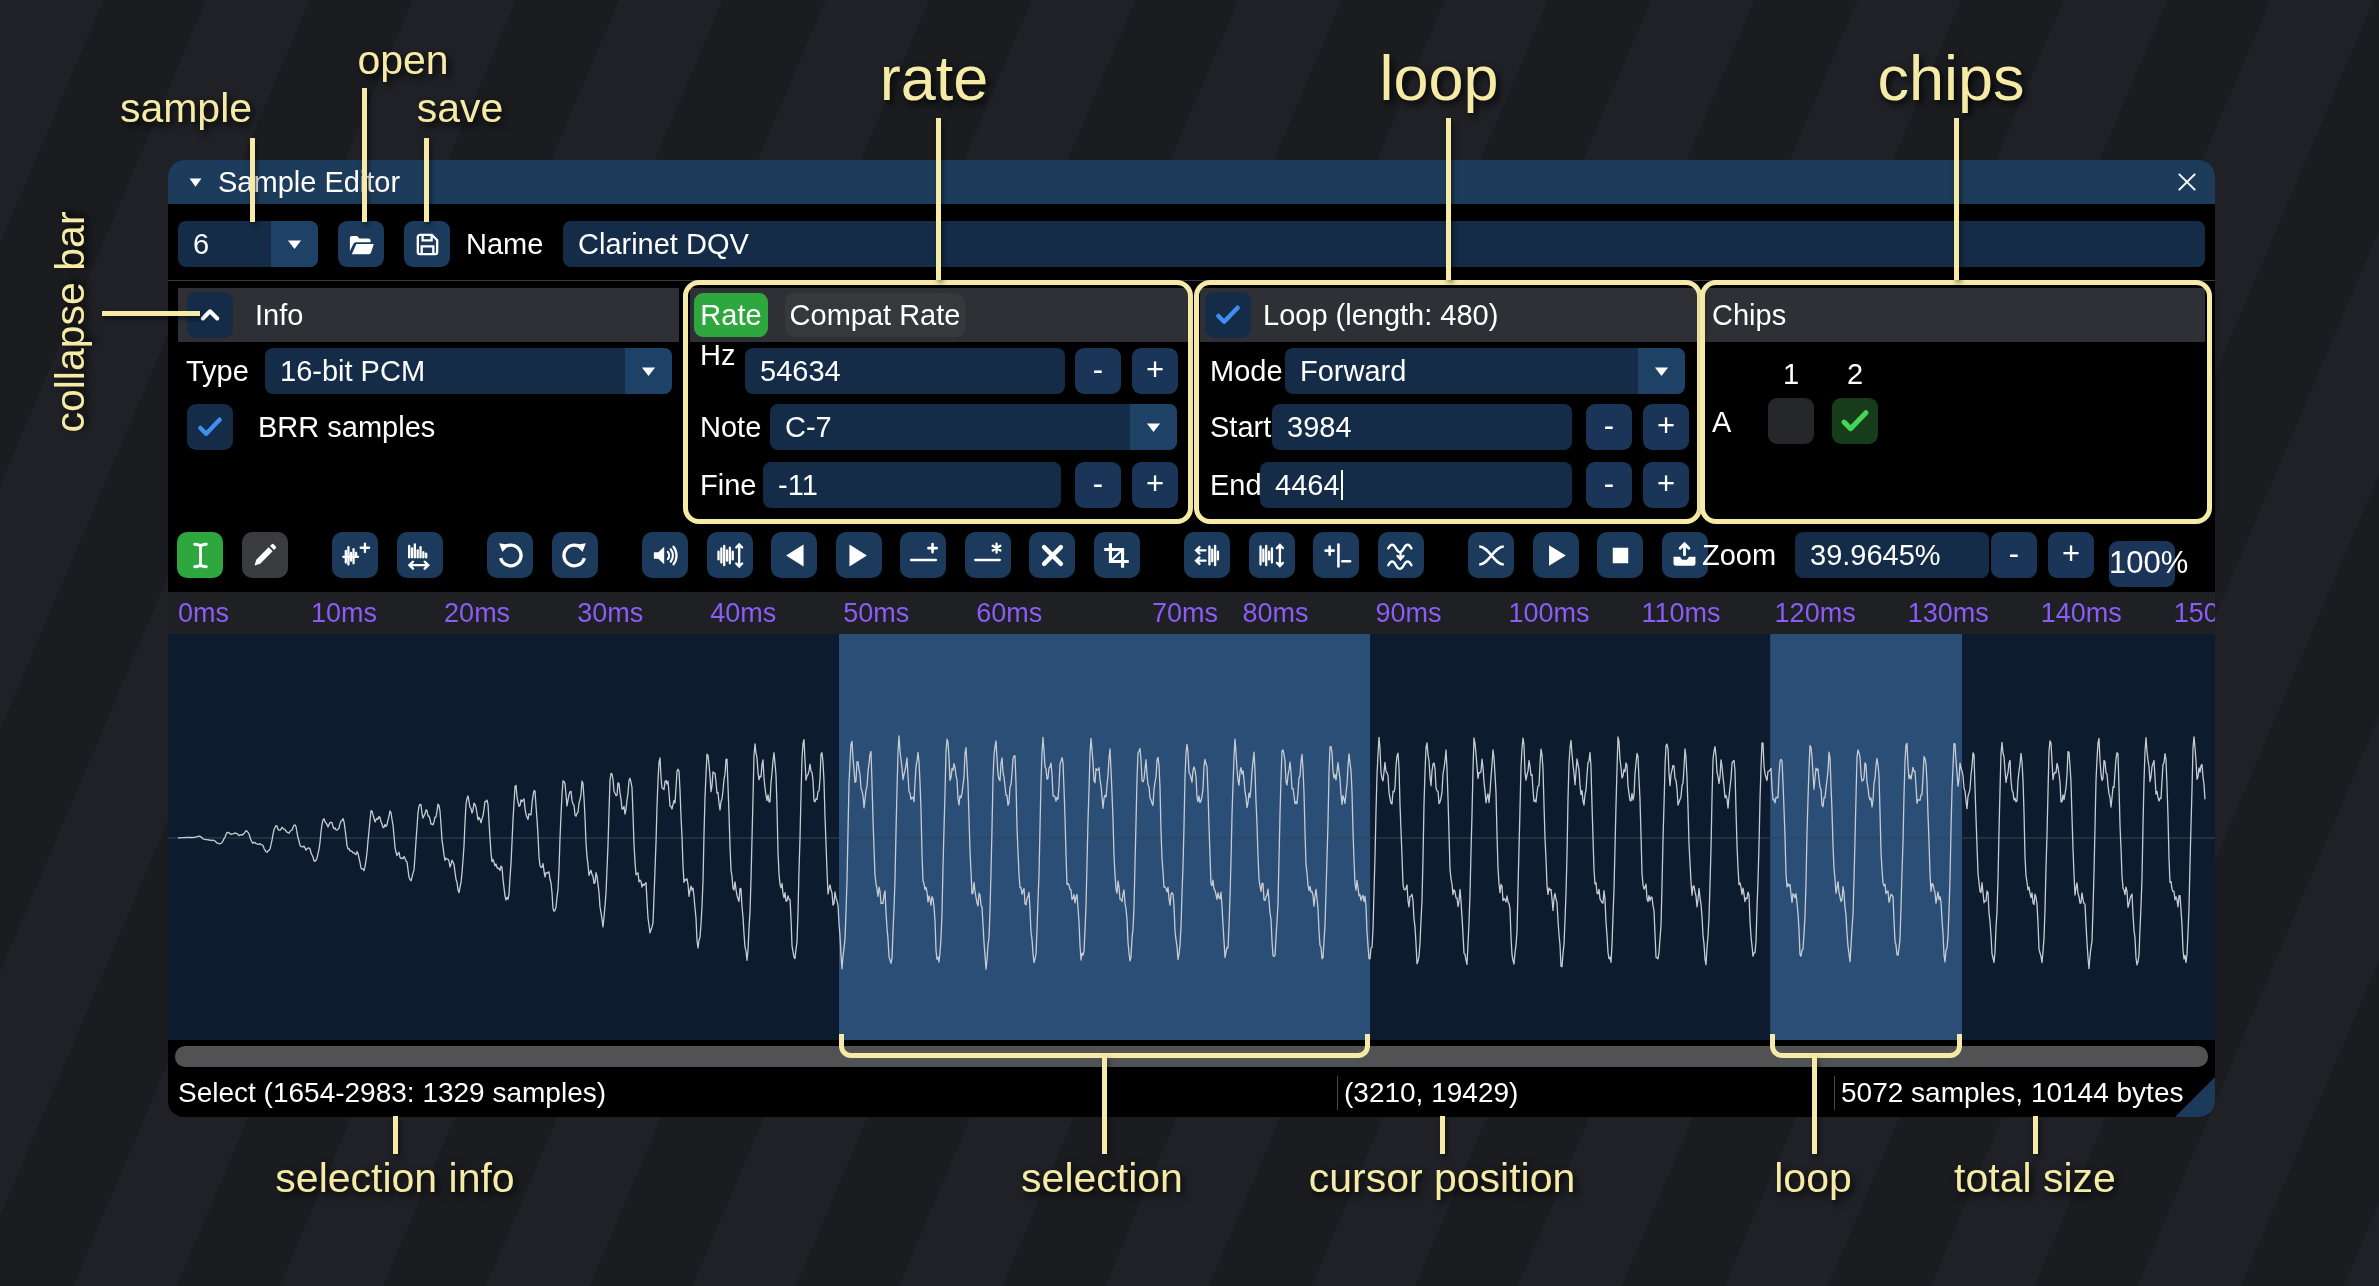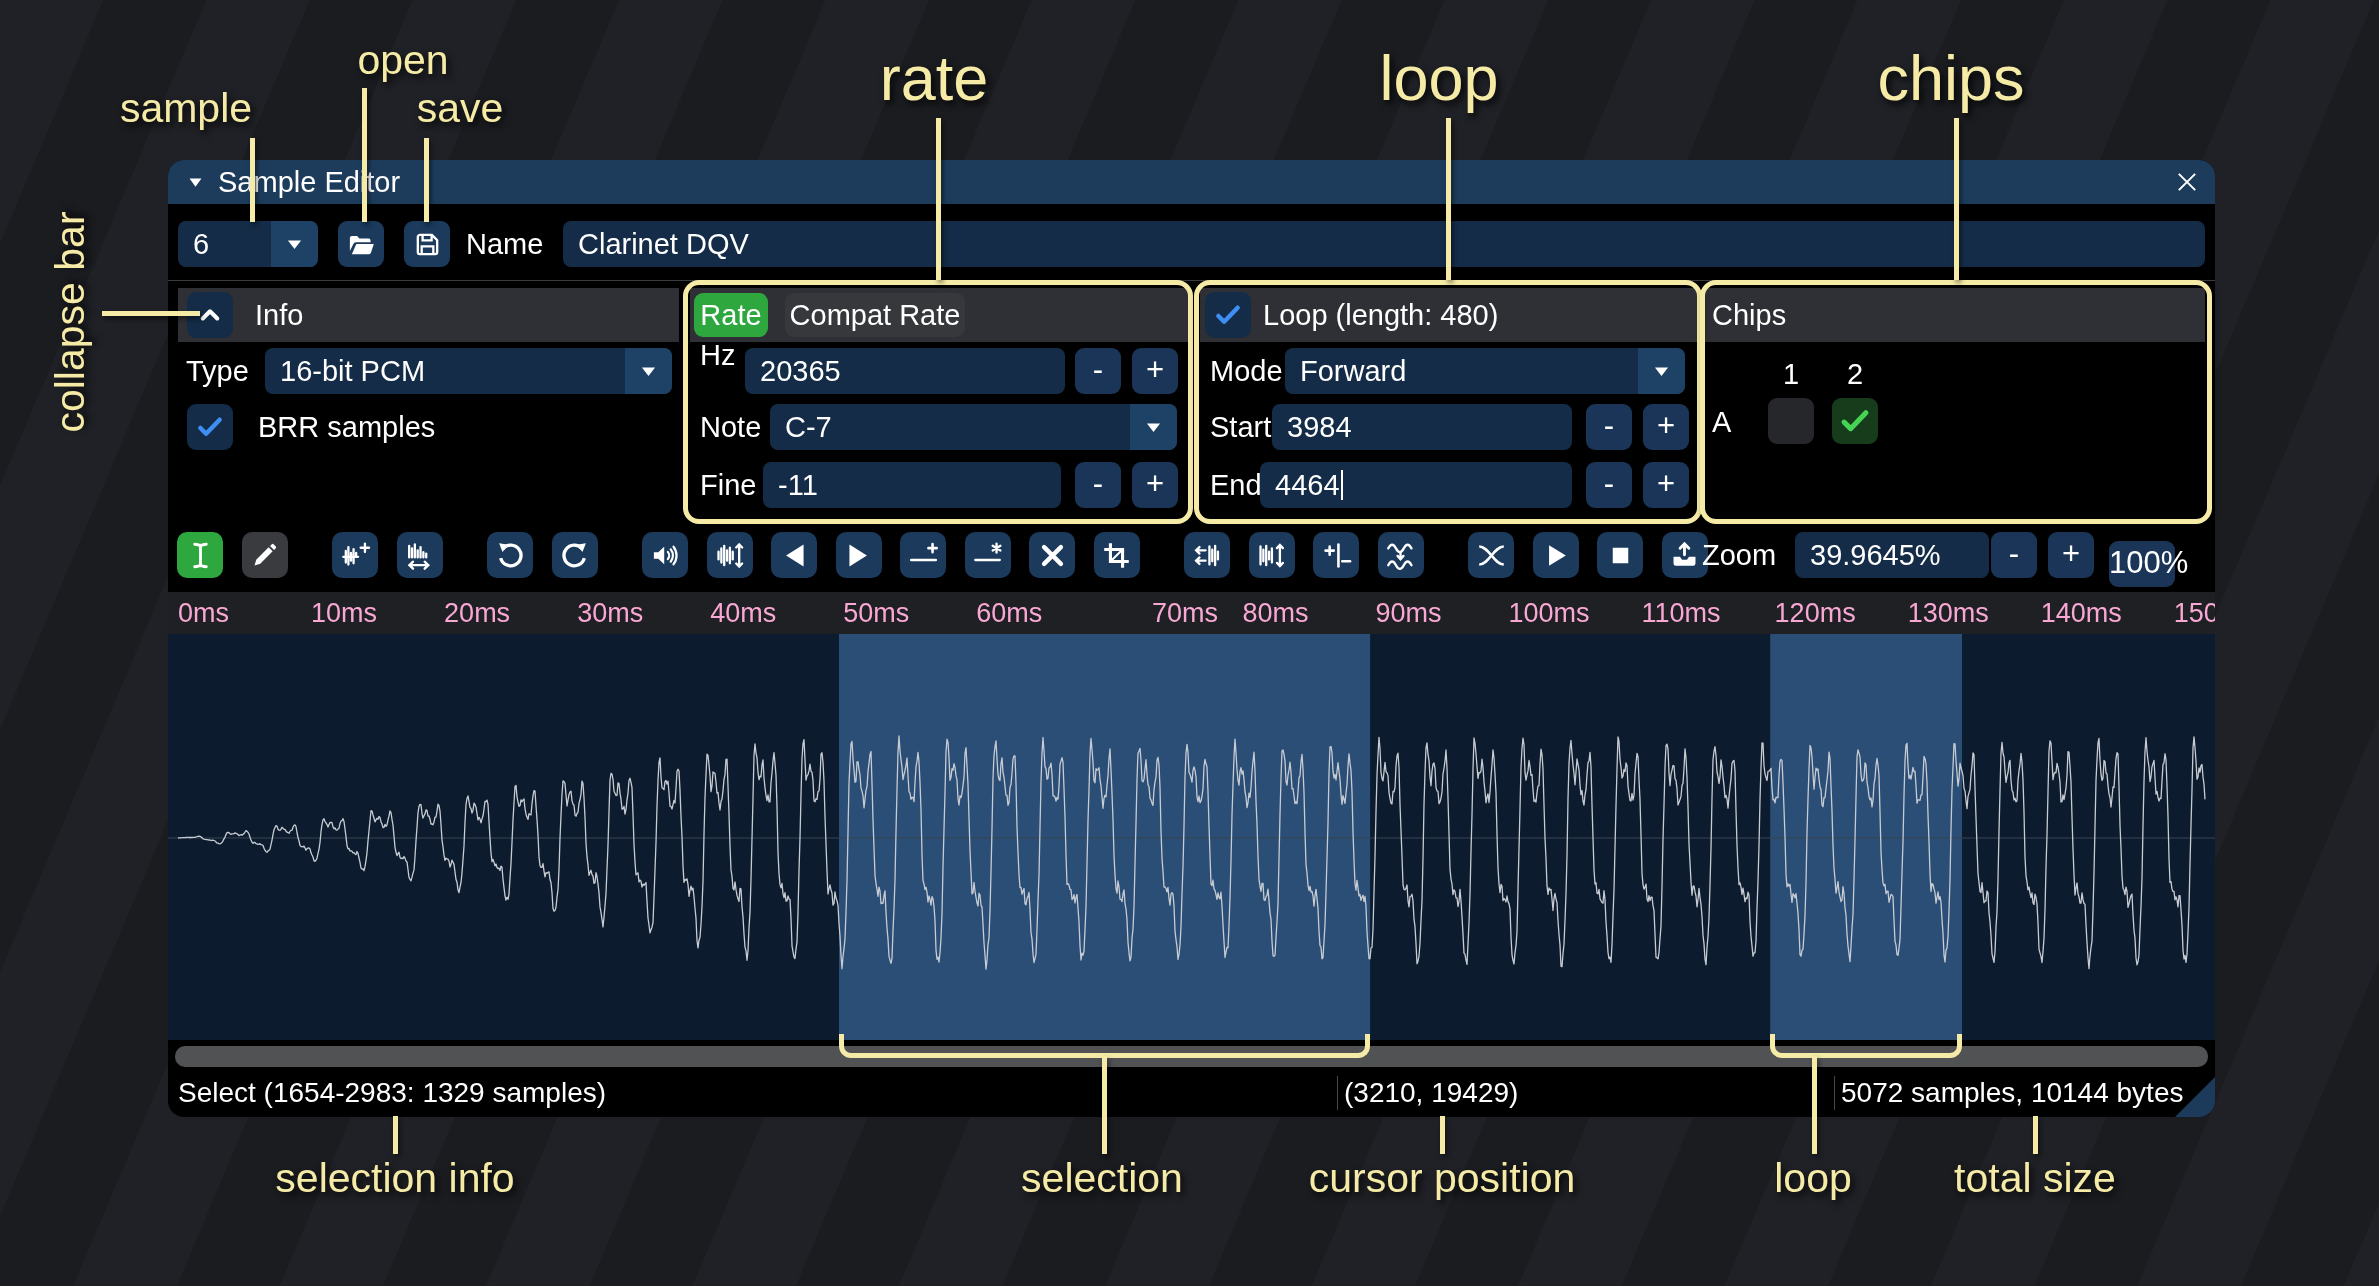--- a/index.html
+++ b/index.html
@@ -52,21 +52,21 @@
   .toolbar{position:absolute;left:0;top:372px;width:100%;height:46px;}
   .tb-btns{position:absolute;left:9px;top:0;display:flex;gap:18.5px;}
   .tbtn{width:46px;height:46px;border-radius:10px;background:#1b3a5c;flex:0 0 auto;
     display:flex;align-items:center;justify-content:center;}
   .tbtn svg{width:31px;height:31px;}
   .tbtn.active-green{background:#2ea83e;}
   .tbtn.gray{background:#3a3b3f;}
   .tbtn.grp{margin-left:26px;}
   
   .ruler{position:absolute;left:0;top:432px;width:100%;height:42px;background:#1e2024;overflow:hidden;}
-  .tick{position:absolute;top:0;line-height:42px;color:#f9a8d4;font-size:27px;white-space:nowrap;}
+  .tick{position:absolute;top:0;line-height:42px;color:#8b5cf6;font-size:27px;white-space:nowrap;}
   .wave{position:absolute;left:0;top:474px;width:100%;height:406px;background:#0c1c2e;}
   .wave svg{position:absolute;left:0;top:0;}
   .hscroll{position:absolute;left:7px;top:886px;width:2033px;height:21px;background:#515254;border-radius:10px;}
   
   .statusbar{position:absolute;left:0;top:912px;width:100%;height:45px;color:#fff;font-size:28px;}
   .statusbar .st{position:absolute;top:0;line-height:42px;white-space:nowrap;}
   .vsep{position:absolute;top:4px;width:1px;height:34px;background:#46474b;}
   .grip{position:absolute;right:0;bottom:0;width:40px;height:40px;background:#1c3a59;
     clip-path:polygon(100% 0,100% 100%,0 100%);}
   
@@ -198,21 +198,21 @@
       </div>
       <span class="uilabel" style="left:80px;top:116px;">BRR samples</span>
     </div>
 
     <div class="panel" style="left:522px;width:500px;">
       <div class="phead">
         <div class="tab green" style="left:4px;width:74px;">Rate</div>
         <div class="tab graybg" style="left:95px;width:180px;">Compat Rate</div>
       </div>
       <span class="uilabel" style="left:10px;top:44px;">Hz</span>
-      <div class="field" style="left:55px;top:60px;width:320px;"><span>20365</span></div>
+      <div class="field" style="left:55px;top:60px;width:320px;"><span>54634</span></div>
       <div class="stepper" style="left:385px;top:60px;">-</div>
       <div class="stepper" style="left:442px;top:60px;">+</div>
       <span class="uilabel" style="left:10px;top:116px;">Note</span>
       <div class="combo" style="left:80px;top:116px;width:407px;">
         <span class="cval">C-7</span>
         <span class="arrow">
             <svg viewBox="0 0 24 24">
               <path d="M4.5 7.5h15L12 17z" fill="#fff"></path>
             </svg>
           </span>

